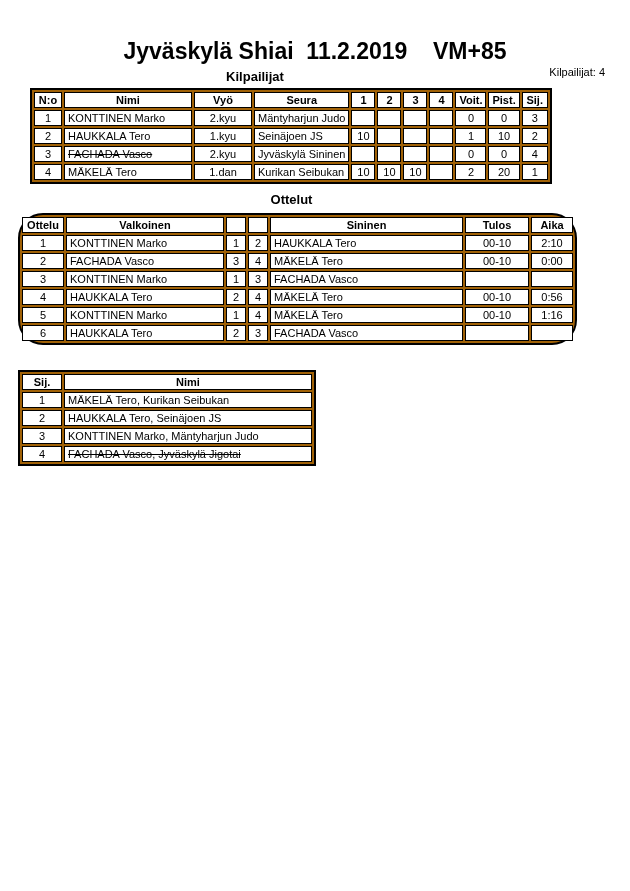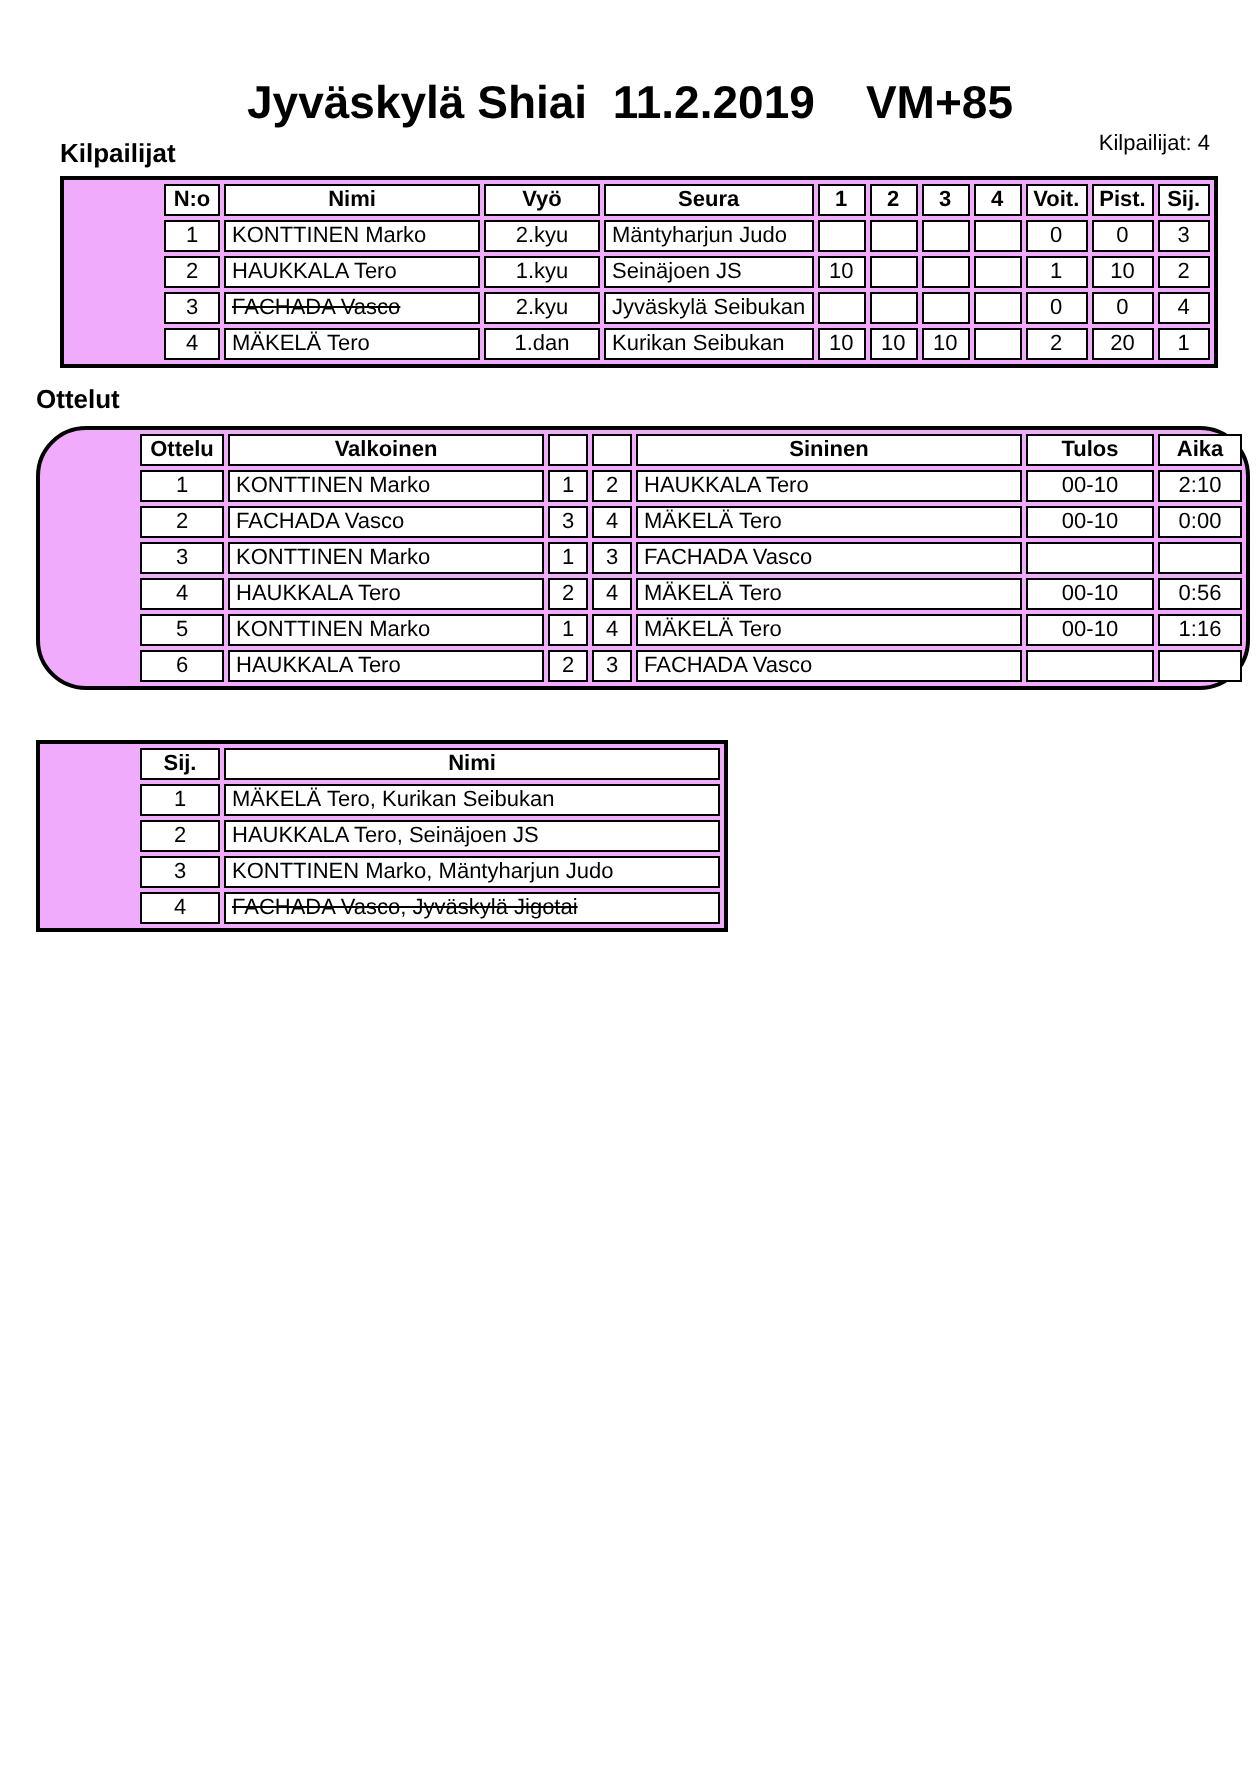--- a/index.html
+++ b/index.html
@@ -9,30 +9,30 @@
   }
   .page-title {
     position:absolute; top:38px; left:0; width:630px; text-align:center;
     font-size:23px; font-weight:bold; white-space:pre;
   }
   .count-note {
     position:absolute; top:66px; left:470px; width:135px; text-align:right;
     font-size:11px;
   }
   .section-label {
-    position:absolute; font-size:13px; font-weight:bold; text-align:left;
+    position:absolute; font-size:13px; font-weight:bold; text-align:center;
     white-space:nowrap;
   }
   #lbl-kilpailijat { top:69px;  left:30px; width:450px; }
   #lbl-ottelut     { top:192px; left:18px; width:547px; }
   #lbl-tulokset    { top:350px; left:18px; width:298px; }
 
   table.grid {
     position:absolute; border-collapse:separate; border-spacing:2px;
-    background:#f0abfc; border:2px solid #000;padding-left:48px;
+    background:#a16207; border:2px solid #000;
   }
   #tbl-kilpailijat { top:88px;  left:30px; }
   #tbl-ottelut     { top:213px; left:18px;border-radius:25px; }
   #tbl-tulokset    { top:370px; left:18px; }
 
   .grid th, .grid td {
     border:1px solid #000; font-size:11px; height:14px; line-height:14px;
     padding:0 3px; white-space:nowrap; overflow:hidden; background:#ffffff;
   }
   .grid th { font-weight:bold; text-align:center; }
@@ -102,21 +102,21 @@
       <td class="c"></td>
       <td class="c"></td>
       <td class="c thick-left">1</td>
       <td class="c">10</td>
       <td class="c">2</td>
     </tr>
     <tr>
       <td class="c">3</td>
       <td class="l struck">FACHADA Vasco</td>
       <td class="c">2.kyu</td>
-      <td class="l">Jyväskylä Seibukan</td>
+      <td class="l">Jyväskylä Sininen</td>
       <td class="c"></td>
       <td class="c"></td>
       <td class="c"></td>
       <td class="c"></td>
       <td class="c thick-left">0</td>
       <td class="c">0</td>
       <td class="c">4</td>
     </tr>
     <tr>
       <td class="c">4</td>

